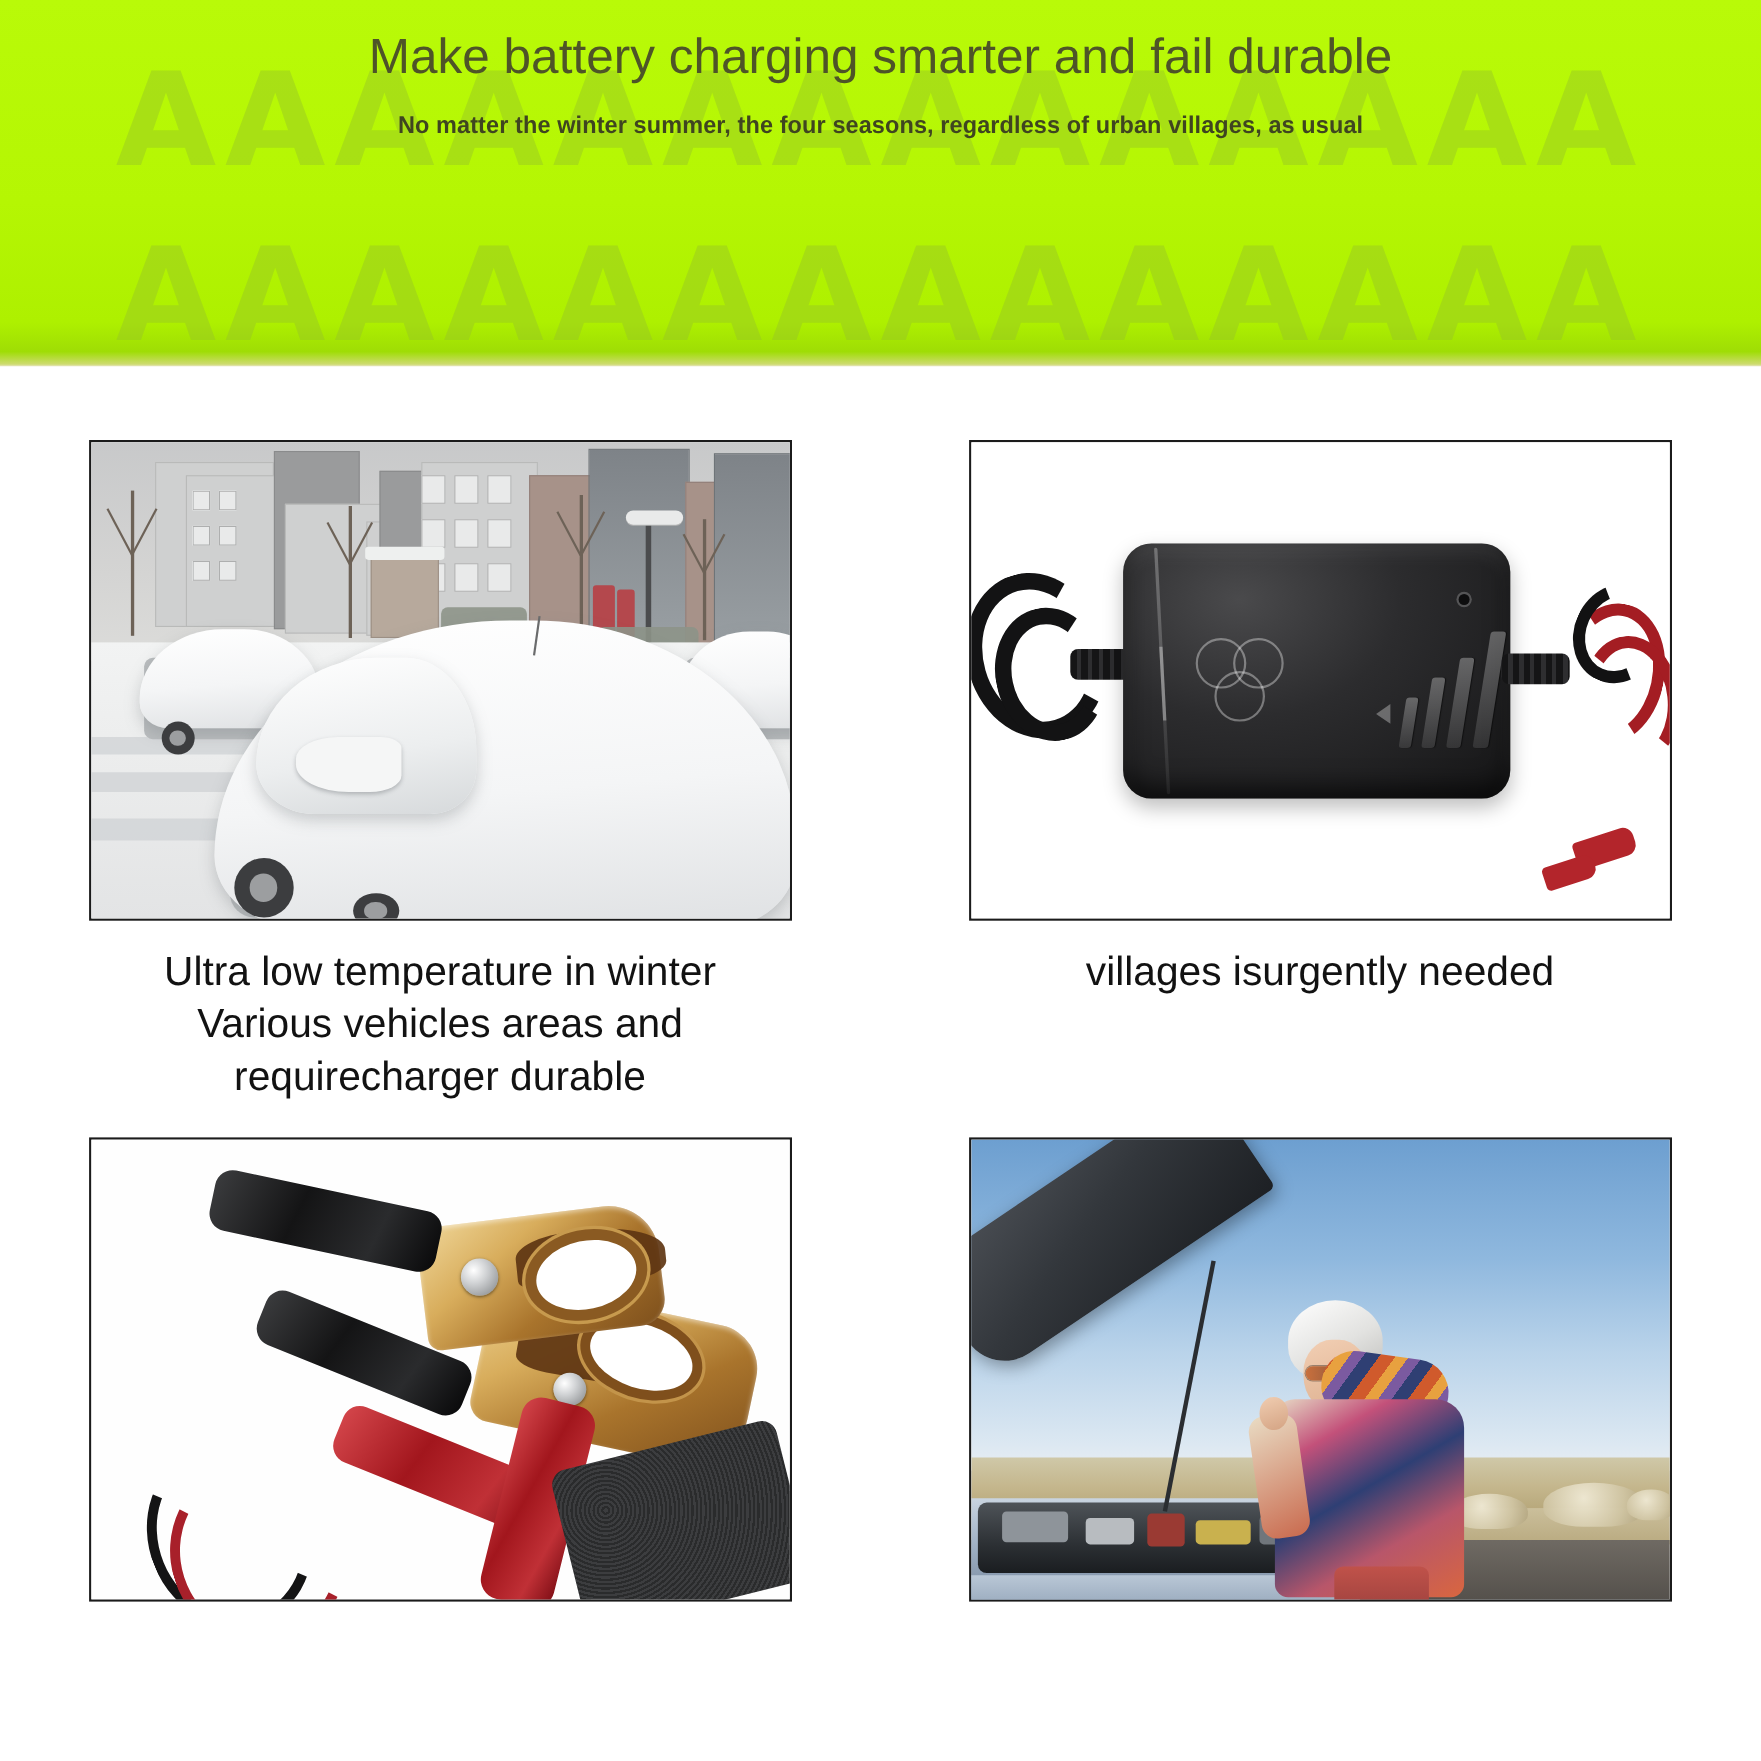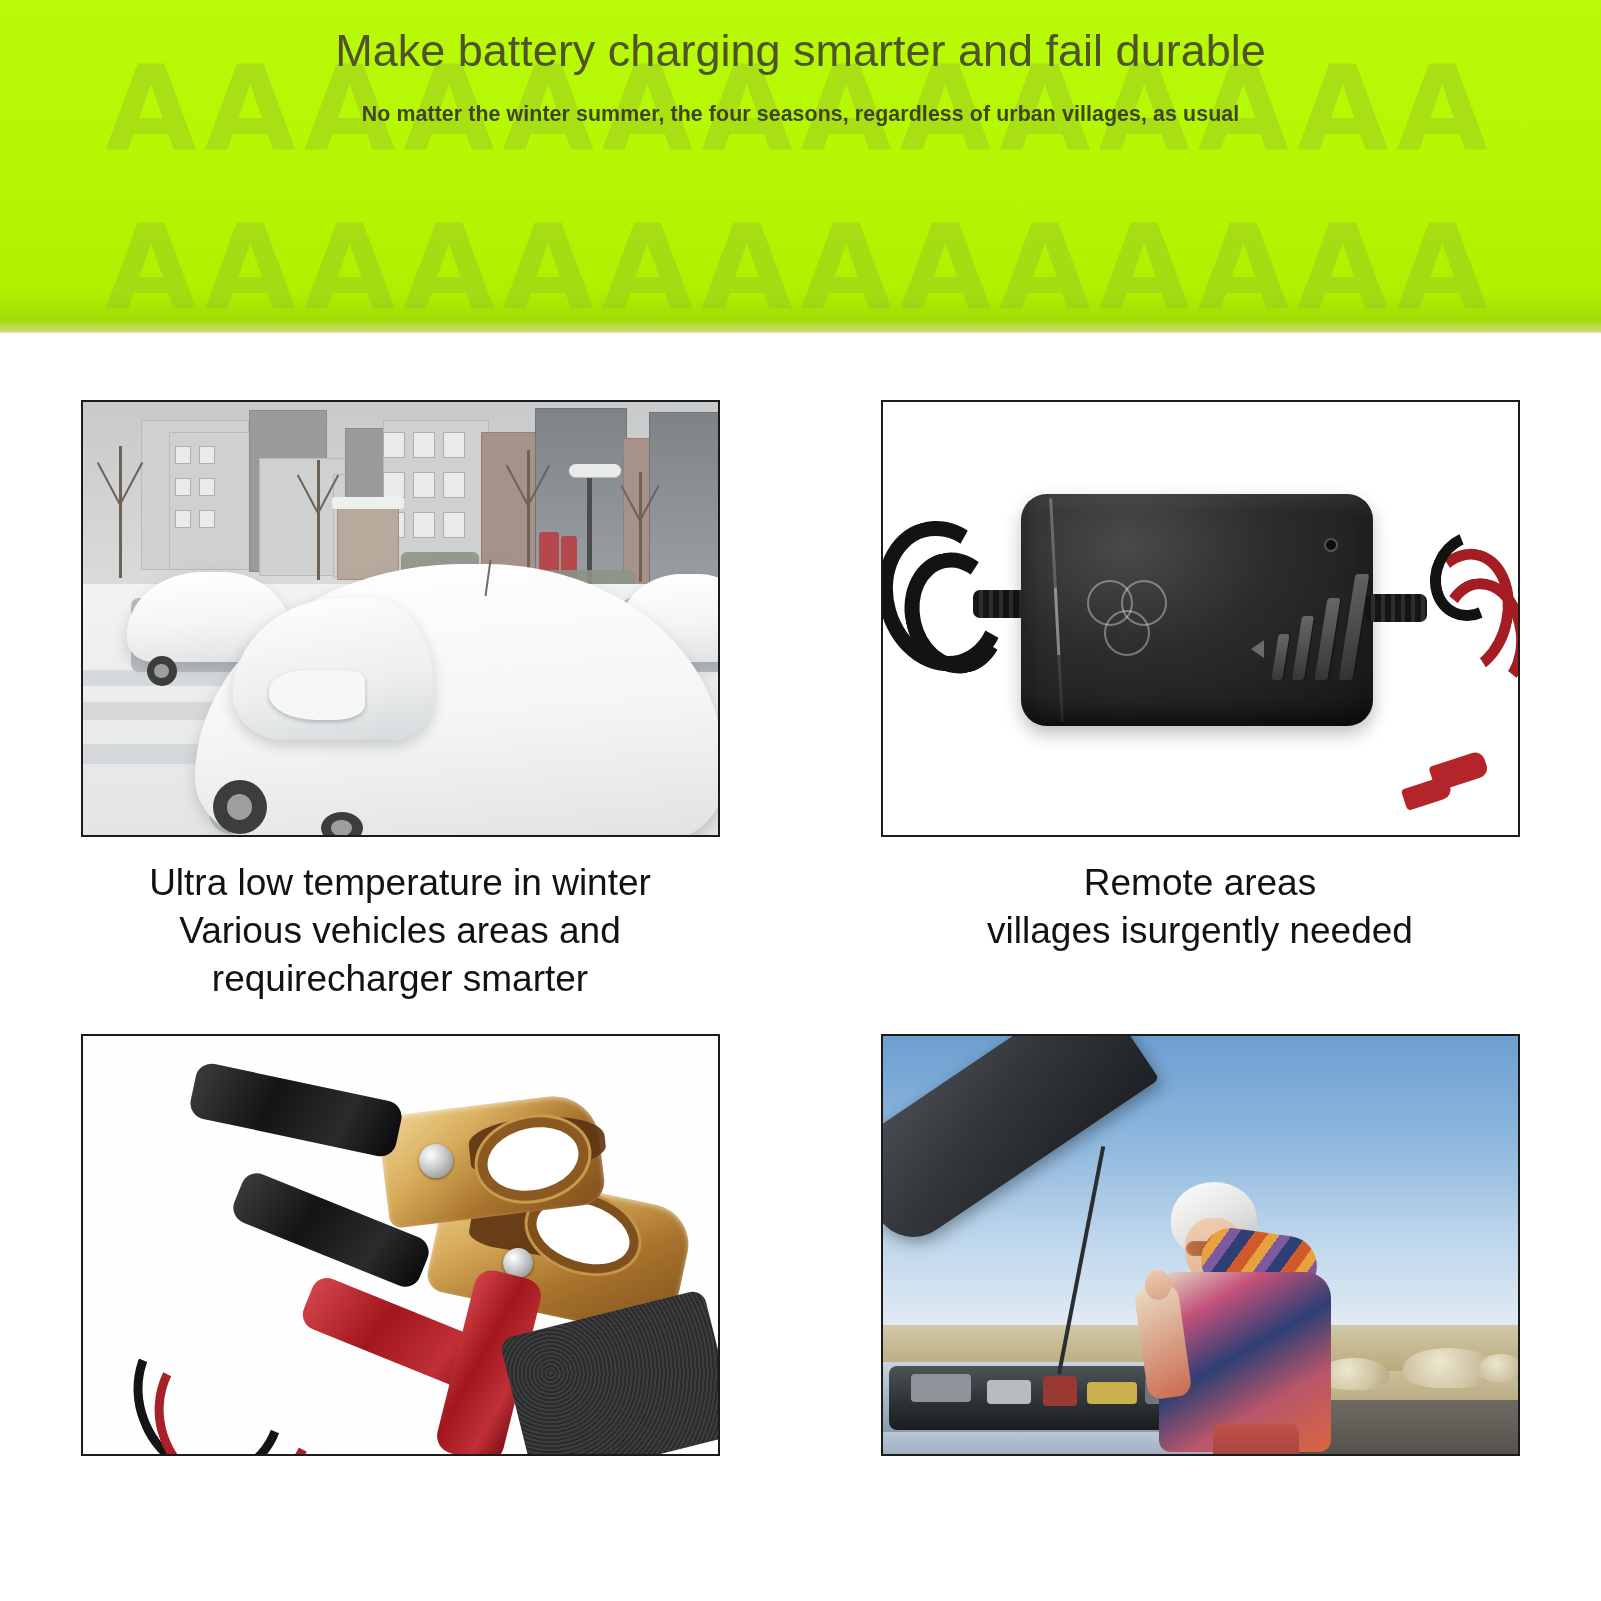--- a/index.html
+++ b/index.html
@@ -504,21 +504,21 @@
               <i></i>
             </div>
 
           <div style="position:absolute; left:404px; top:158px; width:2px; height:36px;
                       background:#6a6b6c; transform: rotate(8deg);"></div>
         </div>
       </div>
       <p class="caption">
         <span class="ln">Ultra low temperature in winter</span>
         <span class="ln">Various vehicles areas and</span>
-        <span class="ln">requirecharger smarter</span>
+        <span class="ln">requirecharger durable</span>
       </p>
     </div>
 
     <div class="cell">
       <div class="photo">
         <div class="charger-scene">
 
           <div class="cable" style="left:-4px; top:118px; width:96px; height:122px; transform: rotate(-16deg);"></div>
           <div class="cable" style="left:22px; top:150px; width:70px; height:92px; transform: rotate(-12deg);"></div>
           <div class="strain" style="left:90px; top:188px; width:72px;"></div>
@@ -541,21 +541,20 @@
 
           <div class="strain" style="left:482px; top:192px; width:62px;"></div>
           <div class="wire-red" style="left:534px; top:146px; width:74px; height:108px; transform: rotate(12deg);"></div>
           <div class="wire-red" style="left:556px; top:176px; width:66px; height:96px;  transform: rotate(-6deg);"></div>
           <div class="wire-black-tail" style="left:548px; top:128px; width:58px; height:70px; transform: rotate(24deg);"></div>
           <div class="clip-red-tip" style="left:548px; top:356px; width:56px; height:26px;"></div>
           <div class="clip-red-tip" style="left:520px; top:380px; width:48px; height:22px;"></div>
         </div>
       </div>
       <p class="caption">
-        <span class="ln">Remote areas</span>
         <span class="ln">villages isurgently needed</span>
       </p>
     </div>
   </div>
 
   <div class="row row-bottom">
 
     <div class="cell">
       <div class="photo tall">
         <div class="clamp-scene">

